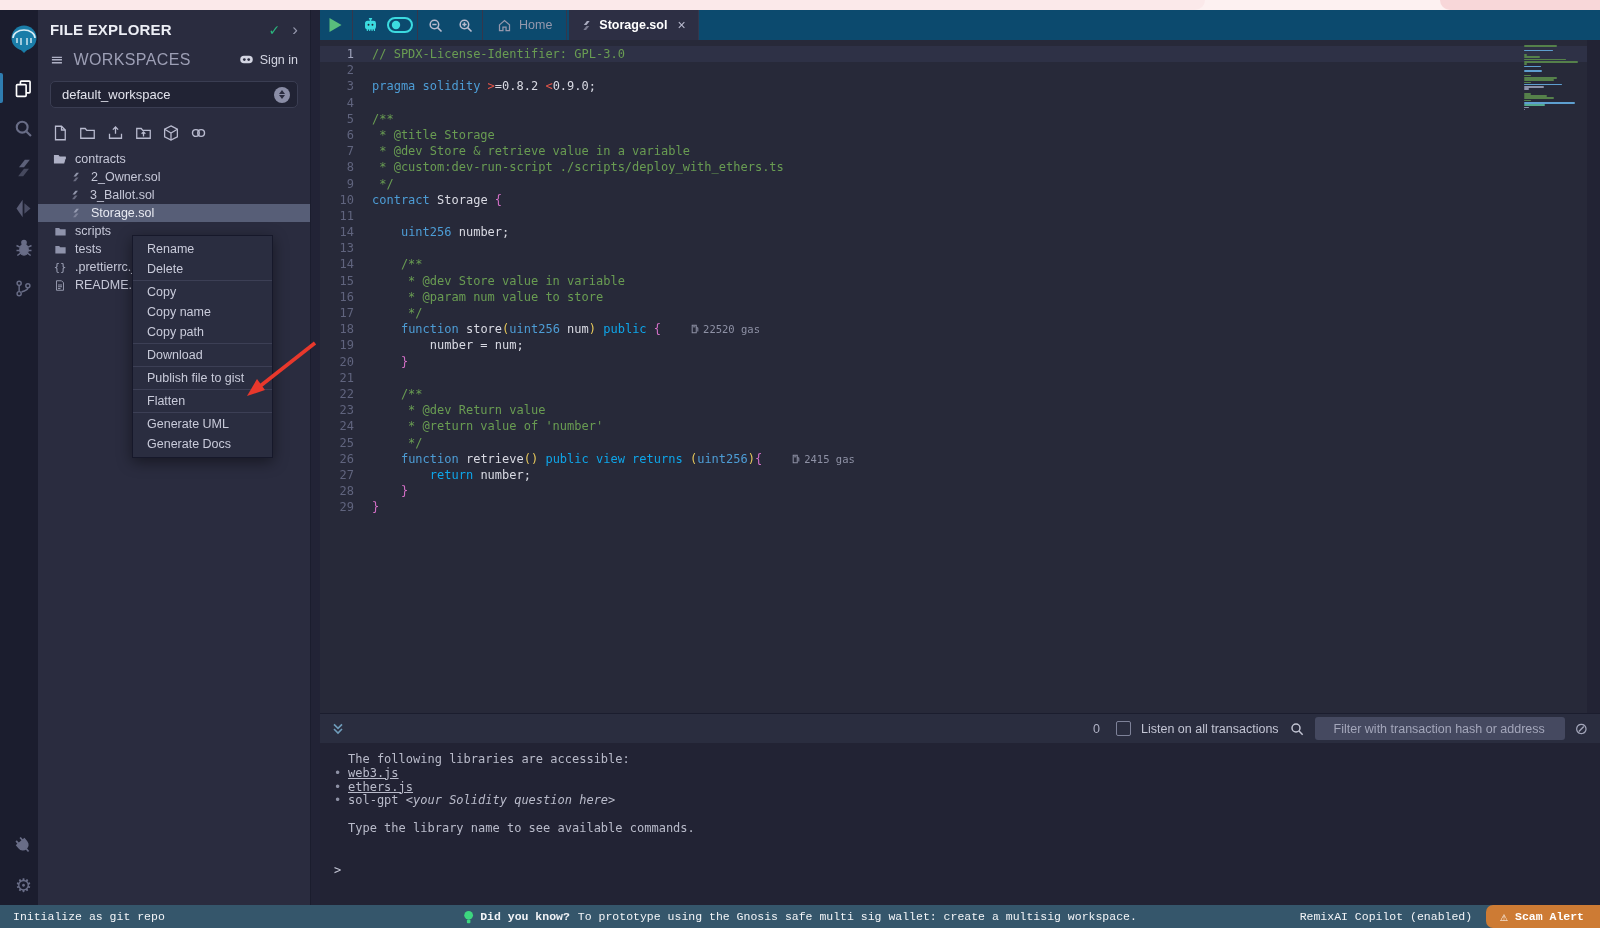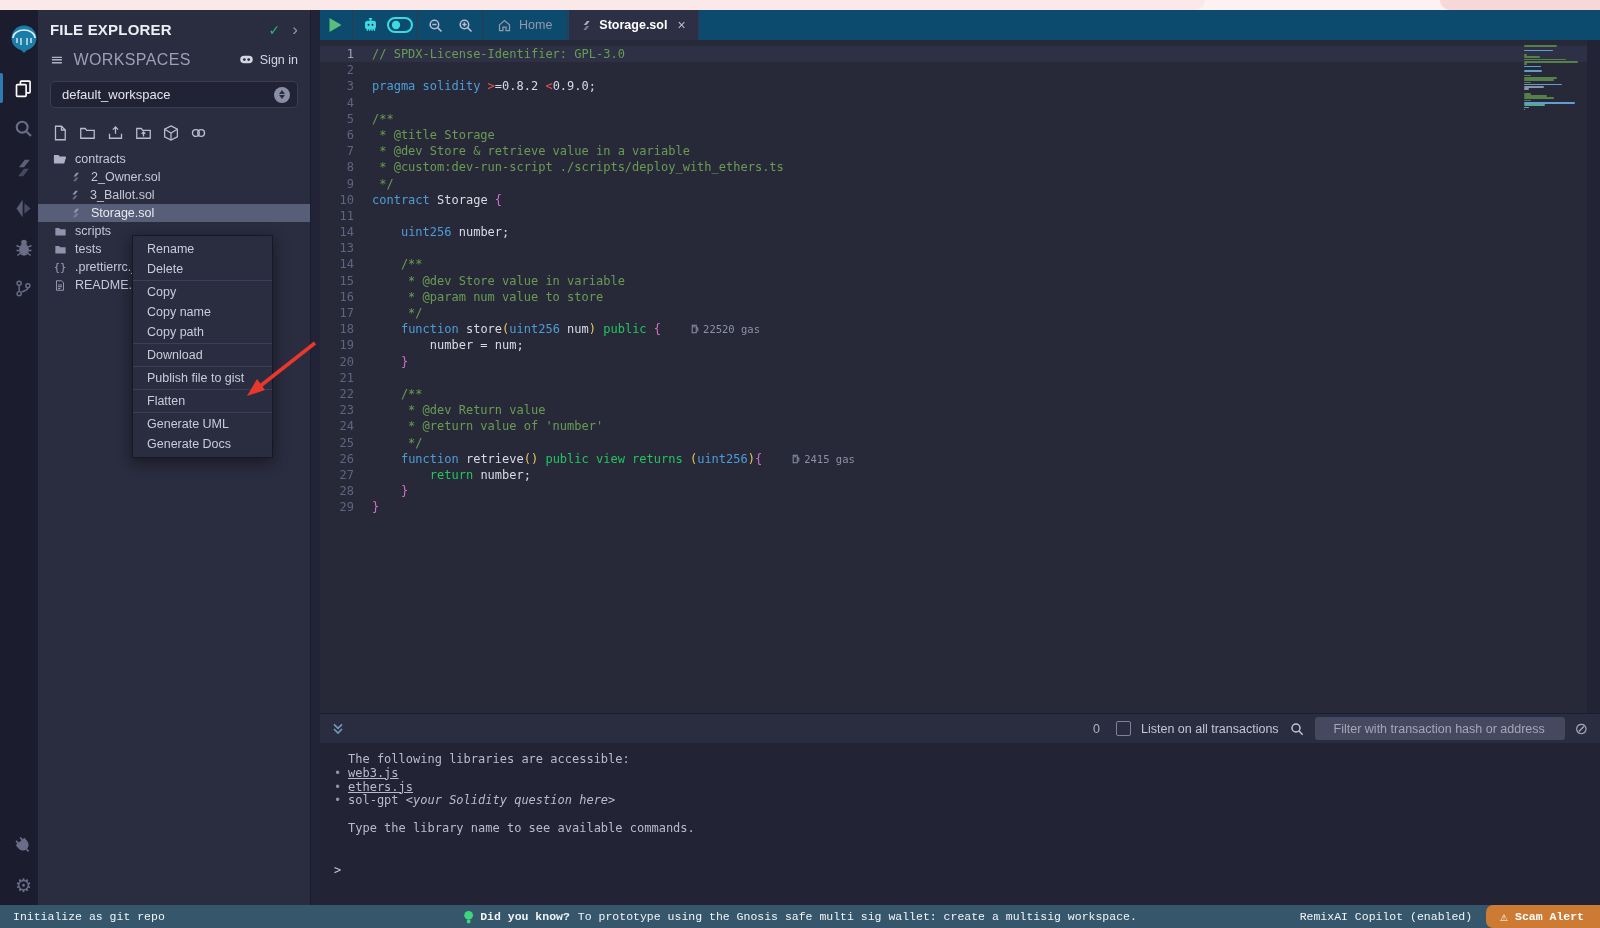--- a/index.html
+++ b/index.html
@@ -89,21 +89,21 @@
     font-family:"DejaVu Sans Mono", monospace; font-size:12px; line-height:16.2px; padding-top:6px; }
   .code-row { display:flex; height:16.2px; white-space:pre; }
   .code-row.active-line { background:#2e3146; }
   .ln { width:52px; text-align:right; padding-right:18px; color:#60647e; flex:none; user-select:none; }
   .active-line .ln { color:#9ea2bb; }
   .lc { white-space:pre; }
   .tok-c { color:#699c52; }
   .tok-k { color:#4d9dd6; }
   .tok-o { color:#e35549; }
   .tok-n { color:#d9dae3; }
-  .tok-g { color:#22c55e; }
+  .tok-g { color:#0ea5e9; }
   .tok-p { color:#e5c75b; }
   .tok-b { color:#d36fc6; }
   .gas { color:#8e91a5; font-size:10.5px; margin-left:30px; display:inline-flex; align-items:center; gap:4px; }
   .minimap { position:absolute; right:18px; top:5px; width:58px; z-index:3; }
   .mm-row { height:1.6px; margin-bottom:.7px; border-radius:1px; }
   .code-scrollgutter { position:absolute; right:0; top:0; bottom:0; width:13px; background:#222334; }
 
   
   .term-head { height:30px; background:#2a2d3f; border-top:1px solid #1b1d2e; display:flex; align-items:center; flex:none; padding:0 12px 0 10px; }
   .term-right { margin-left:auto; display:flex; align-items:center; gap:10px; }

